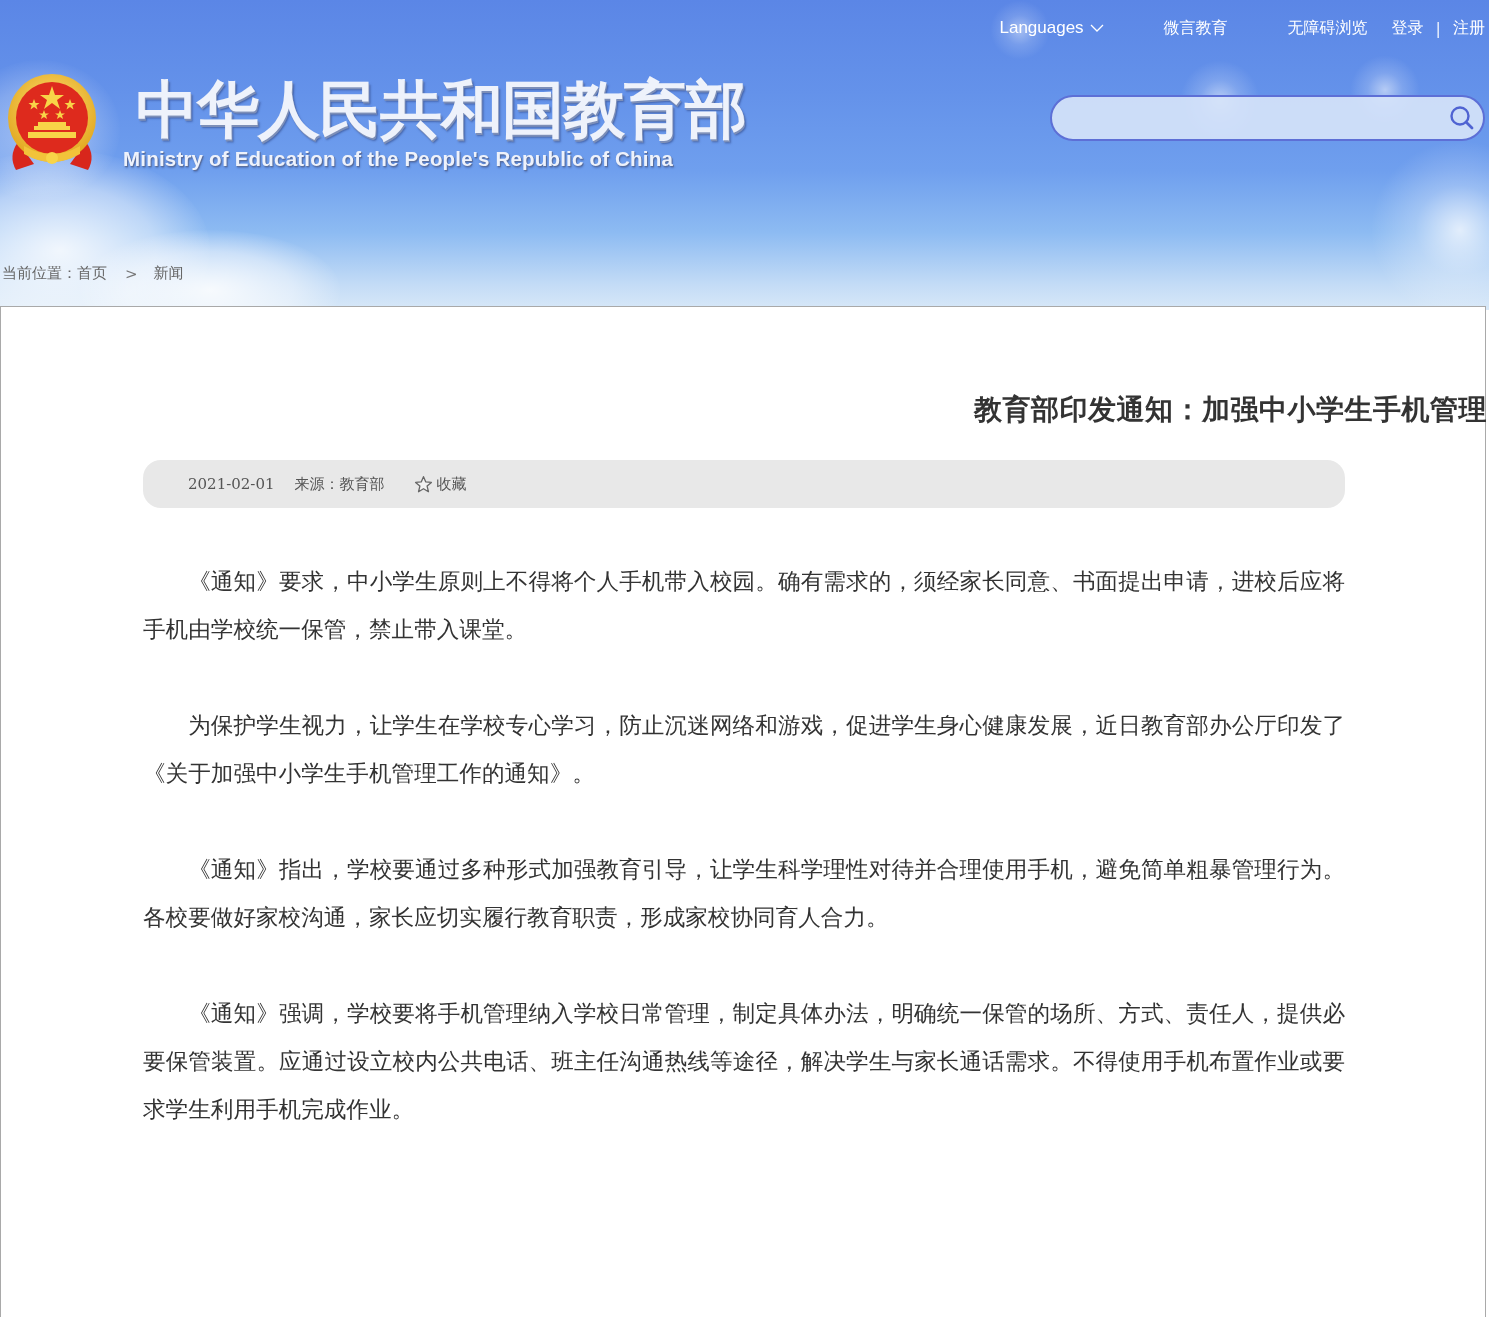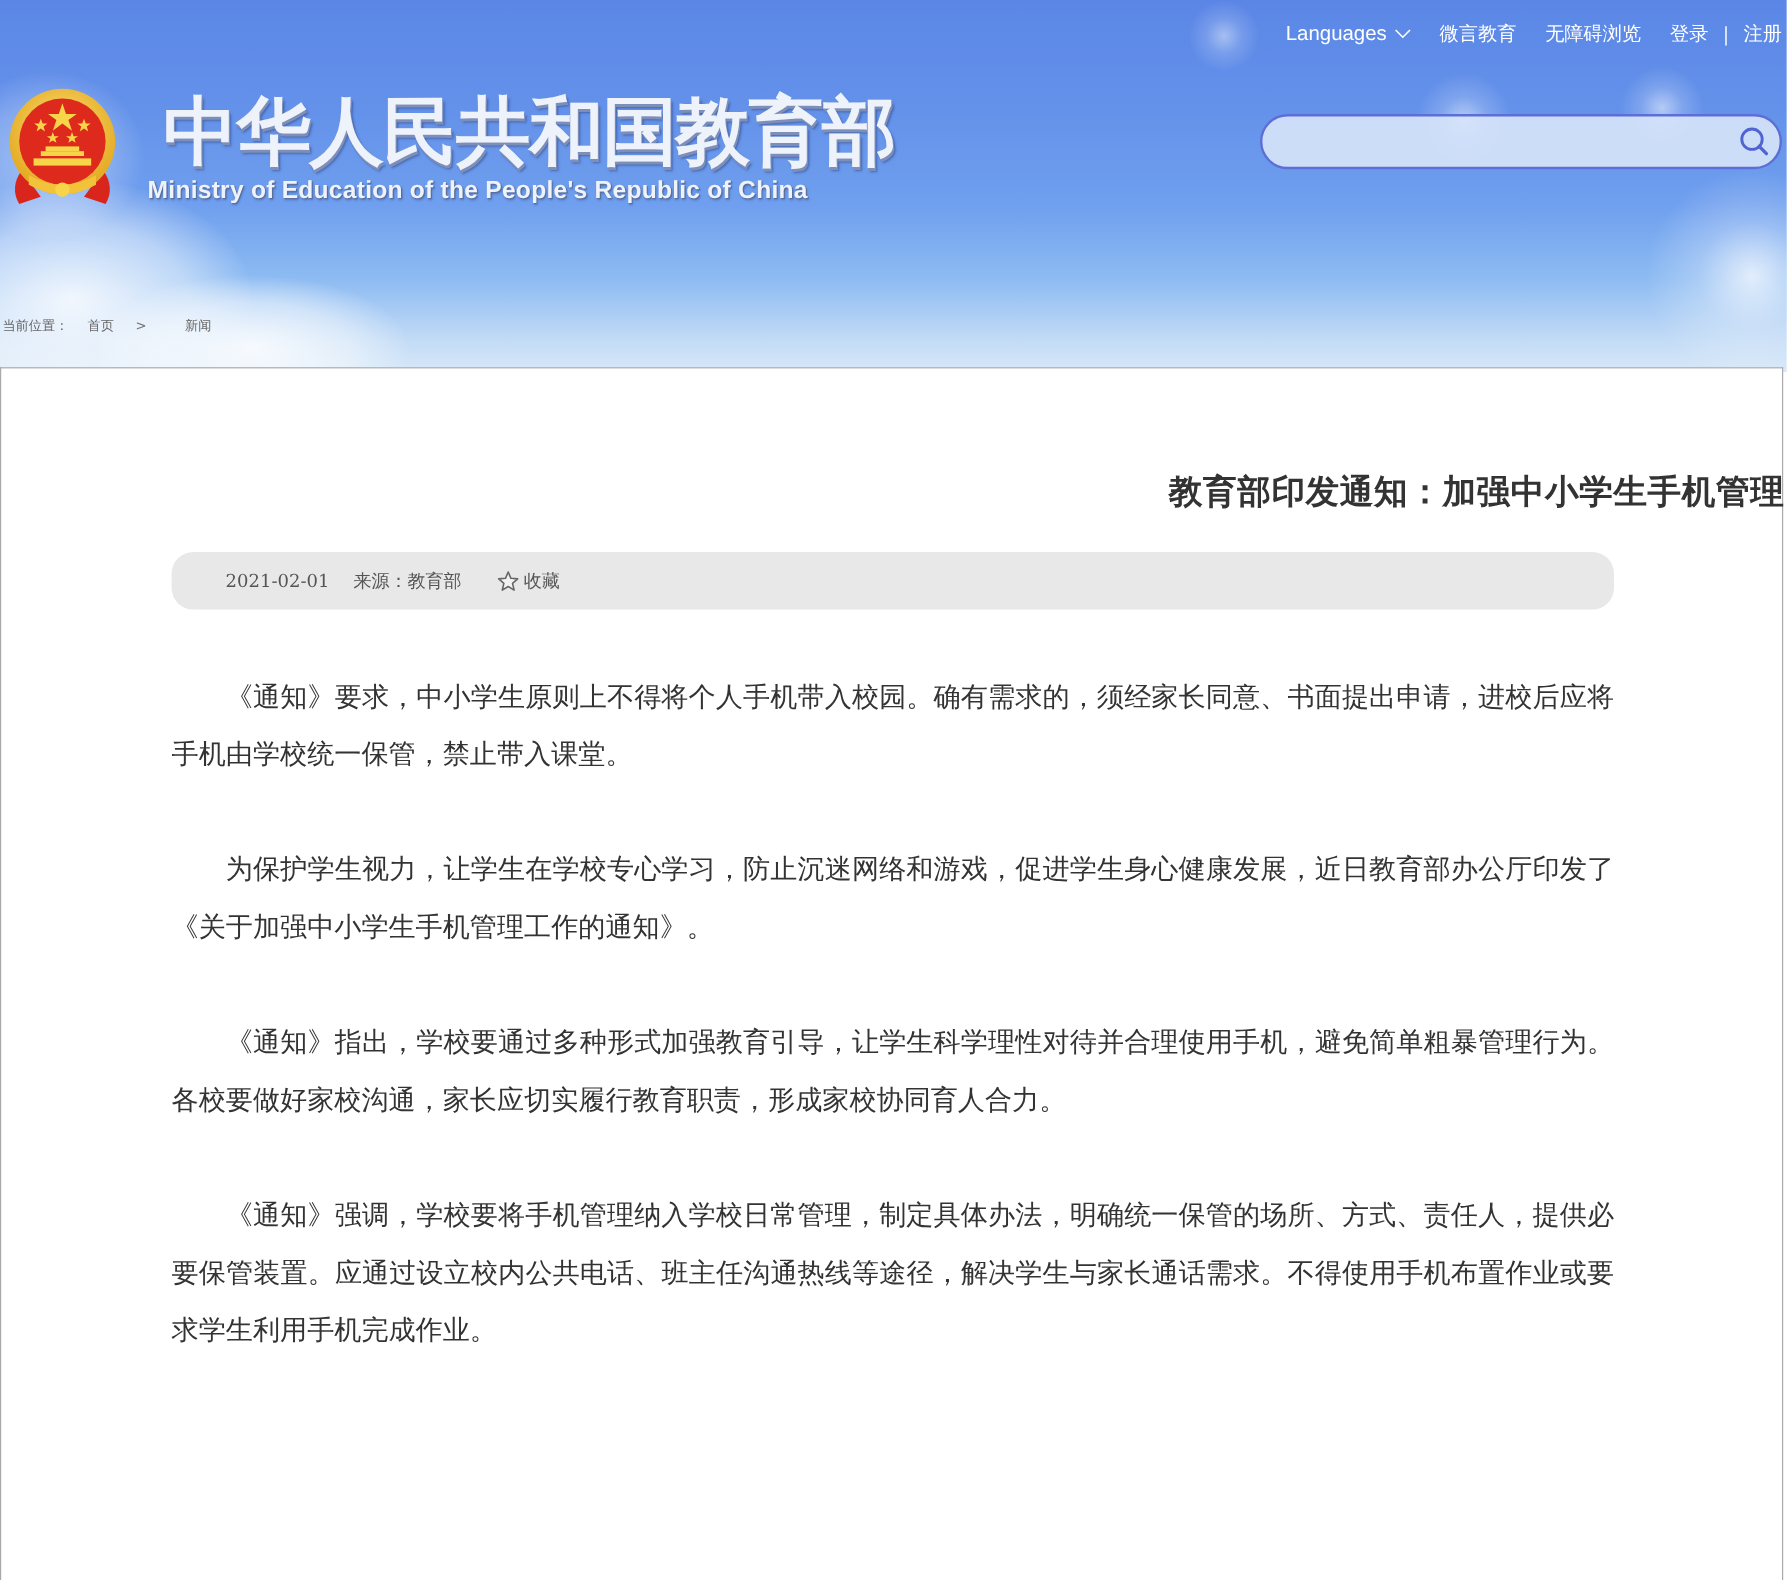--- a/index.html
+++ b/index.html
@@ -20,21 +20,21 @@
     background: radial-gradient(circle, rgba(255,255,255,0.75) 0%, rgba(255,255,255,0.25) 35%, rgba(255,255,255,0) 70%);
   }
 
   .top-nav {
     position: absolute; top: 16px; right: 4px; height: 24px;
     display: flex; align-items: center; color: #ffffff; font-size: 16px;
   }
   .top-nav .nav-item { color: #ffffff; cursor: pointer; white-space: nowrap; }
   .top-nav .lang { display: flex; align-items: center; font-family: "Liberation Sans", sans-serif; font-size: 17px; margin-right: 24px; margin-left: 43px; }
   .top-nav .lang svg { margin-left: 6px; }
-  .top-nav .gap { margin-right: 24px; }
+  .top-nav .gap { margin-right: 24px; margin-left: 36px; }
   .top-nav .sep { margin: 0 12px; opacity: 0.9; }
 
   .emblem { position: absolute; left: 4px; top: 72px; width: 96px; height: 102px; }
 
   .site-title {
     position: absolute; left: 136px; top: 72px;
     font-family: "DejaVu Sans", sans-serif; font-weight: bold; font-size: 62px; letter-spacing: -1px;
     color: #eef2fb; line-height: 76px;
     text-shadow: 1px 2px 0 #7d8fb8, 2px 3px 2px rgba(40,60,120,0.55);
   }
@@ -51,23 +51,23 @@
     display: flex; align-items: center; justify-content: flex-end;
   }
   .search-input {
     flex: 1; height: 100%; border: none; background: transparent; outline: none;
     padding: 0 20px; font-size: 15px; color: #333; border-radius: 23px;
   }
   .search-btn { width: 42px; height: 42px; display: flex; align-items: center; justify-content: center; cursor: pointer; }
 
   .breadcrumb {
     position: absolute; left: 2px; top: 264px; font-family: "DejaVu Serif", serif;
-    font-size: 11px; color: #666; display: flex; align-items: center;
+    font-size: 15px; color: #666; display: flex; align-items: center;
   }
-  .breadcrumb .crumb-link { color: #666; cursor: pointer; margin-left: 16px; }
+  .breadcrumb .crumb-link { color: #666; cursor: pointer; }
   .breadcrumb .chev { margin: 0 16px 0 18px; color: #777; }
 
   .content-panel {
     position: absolute; left: 0; top: 306px; width: 1486px; height: 1020px;
     background: #ffffff; border: 1px solid #a9a9a9; border-bottom: none;
   }
 
   .article-title {
     position: absolute; left: 0; width: 1486px; top: 84px; text-align: right;
     font-size: 28px; font-weight: bold; color: #333333; letter-spacing: 0.5px;

